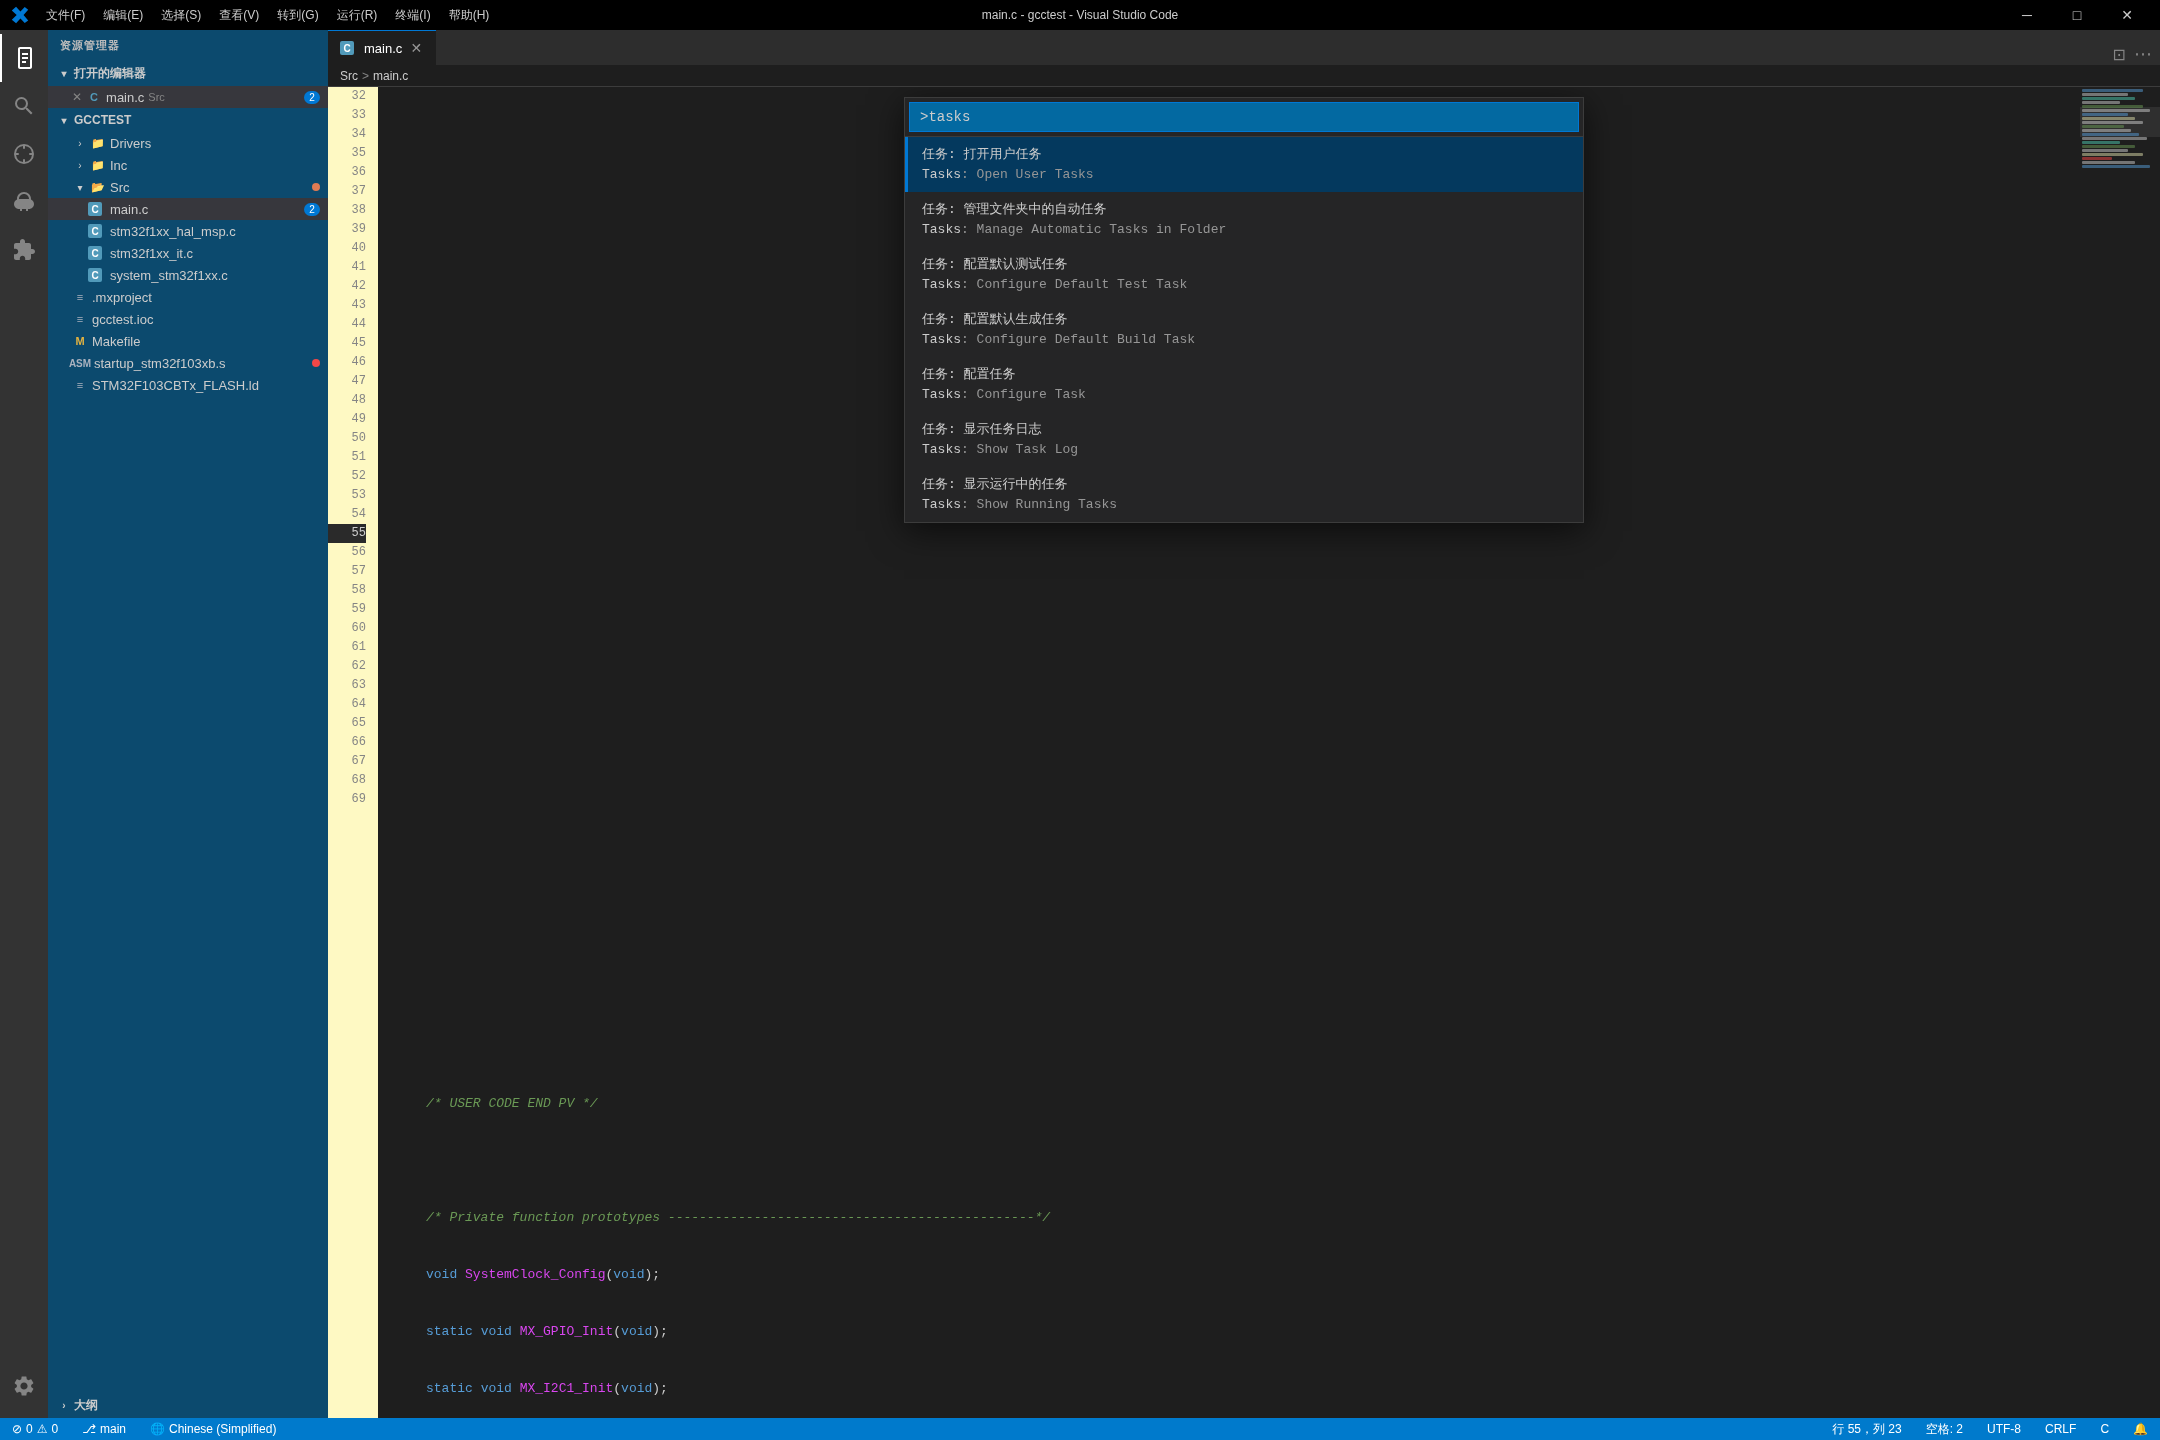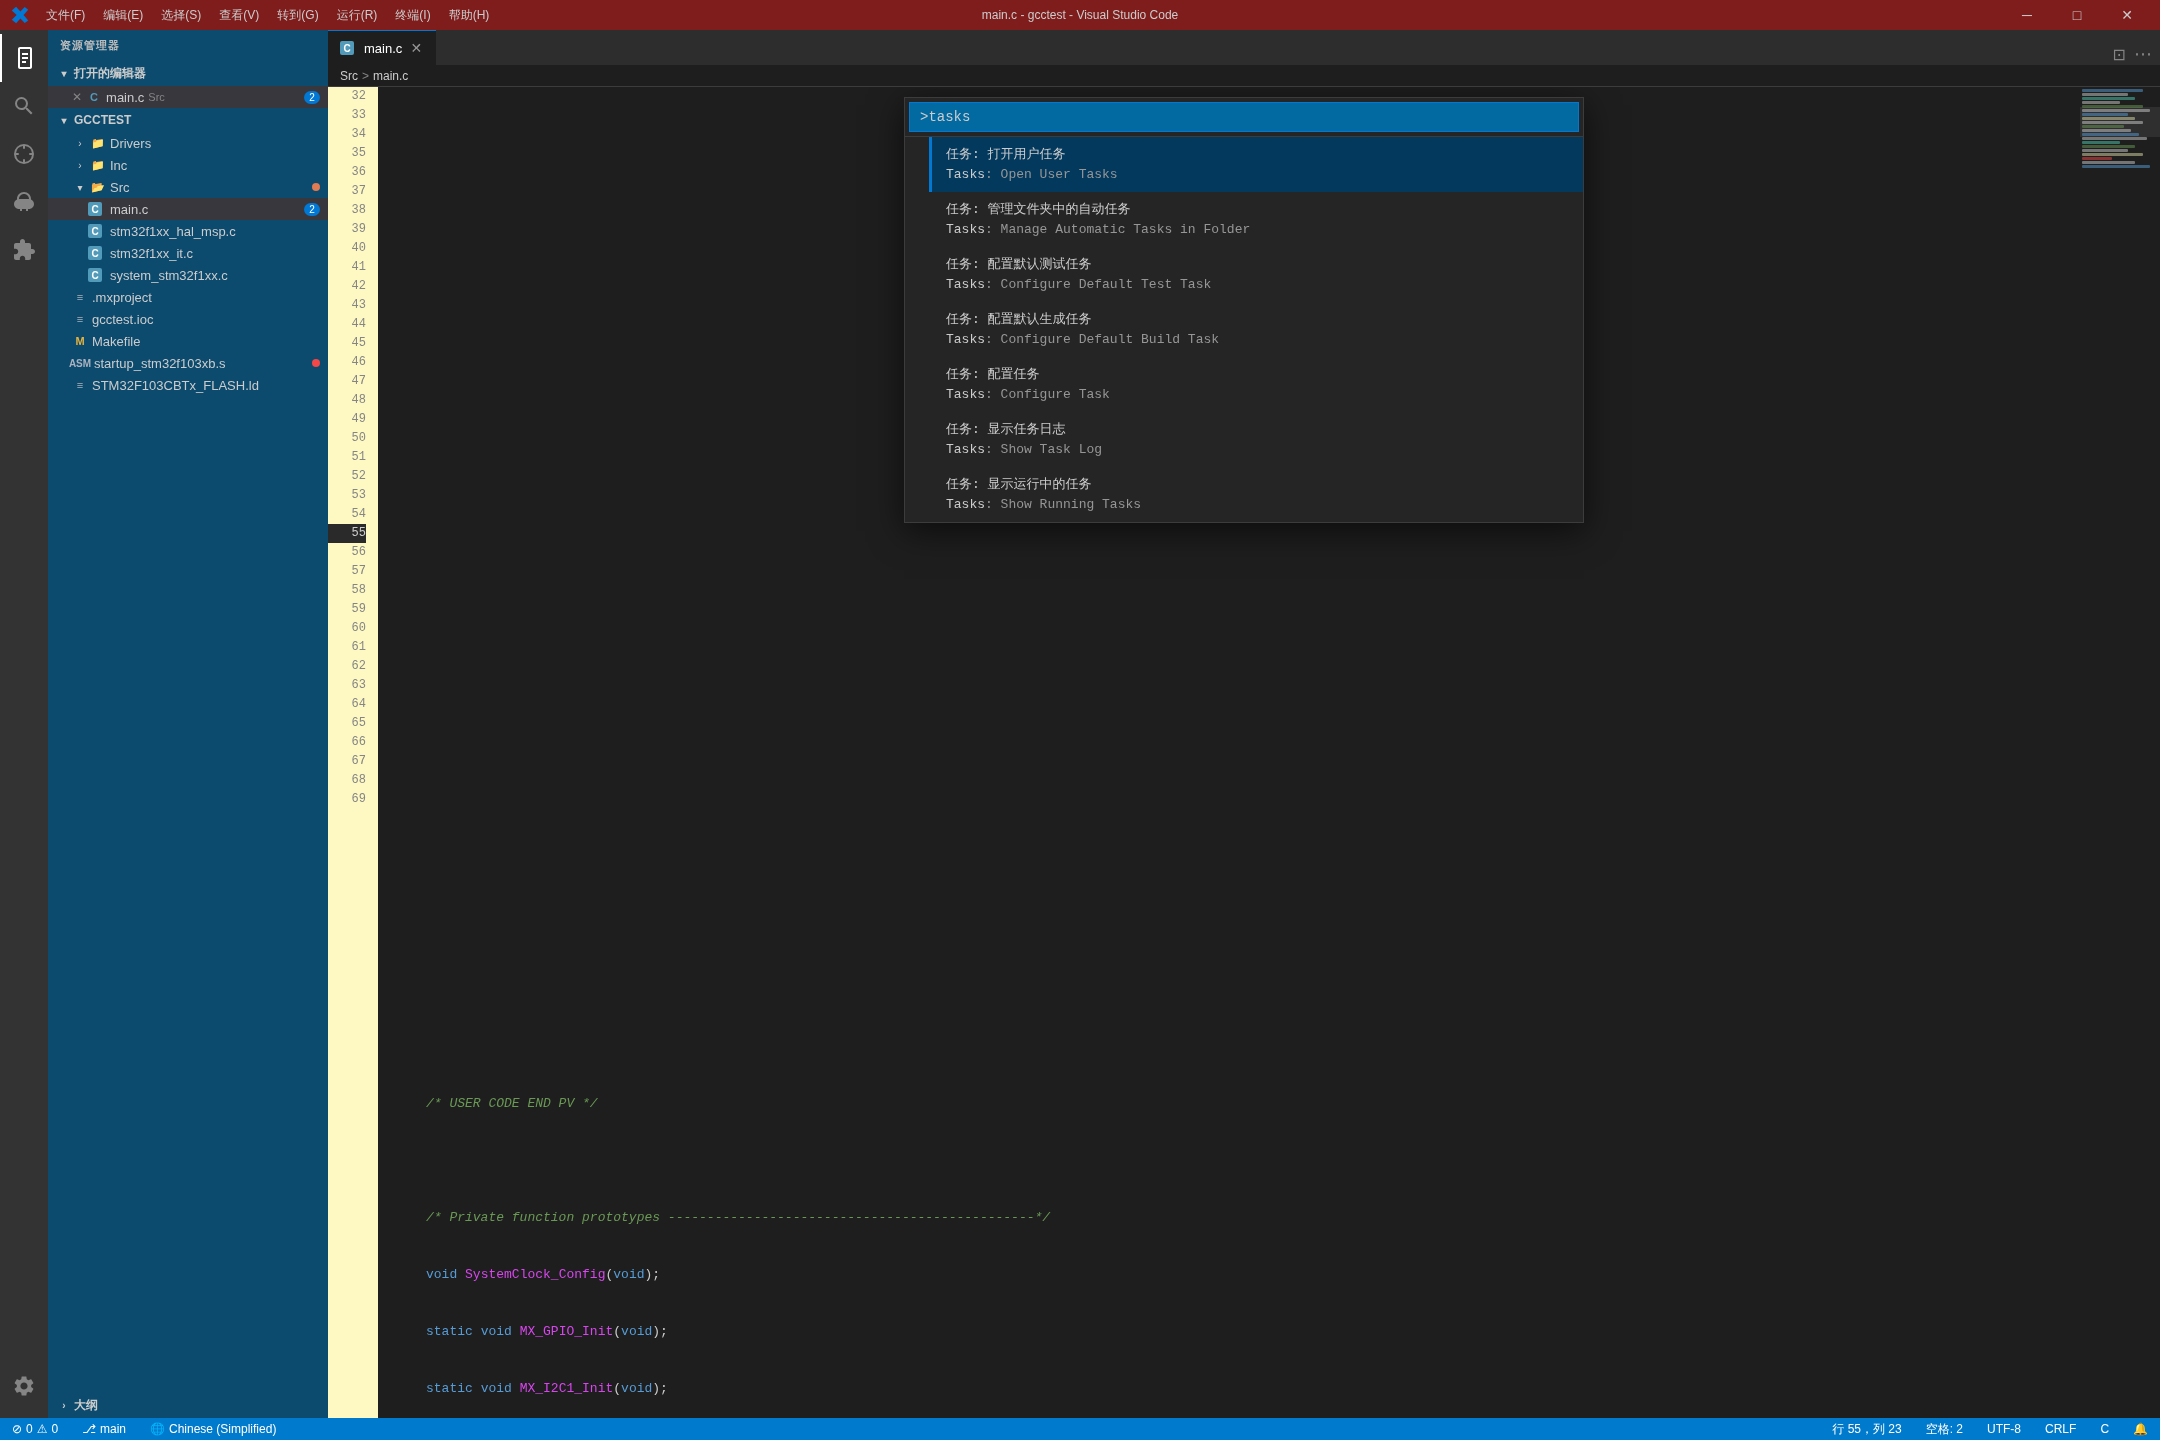--- a/index.html
+++ b/index.html
@@ -11,21 +11,21 @@
       width: 2160px;
       height: 1440px;
       overflow: hidden;
       display: flex;
       flex-direction: column;
     }
 
     
     .title-bar {
       height: 30px;
-      background: #7f1d1d;
+      background: #000000;
       display: flex;
       align-items: center;
       justify-content: space-between;
       padding: 0 10px;
       flex-shrink: 0;
       -webkit-app-region: drag;
     }
     .title-bar-left {
       display: flex;
       align-items: center;
@@ -312,21 +312,20 @@
       border: 1px solid #0078d4;
       color: #cccccc;
       font-size: 14px;
       padding: 6px 10px;
       outline: none;
       font-family: inherit;
     }
     .command-list {
       max-height: 400px;
       overflow-y: auto;
-      margin-left: 24px;
     }
     .command-item {
       padding: 8px 14px;
       cursor: pointer;
       border-left: 3px solid transparent;
     }
     .command-item:hover, .command-item.selected {
       background: #04395e;
       border-left-color: #0078d4;
     }

